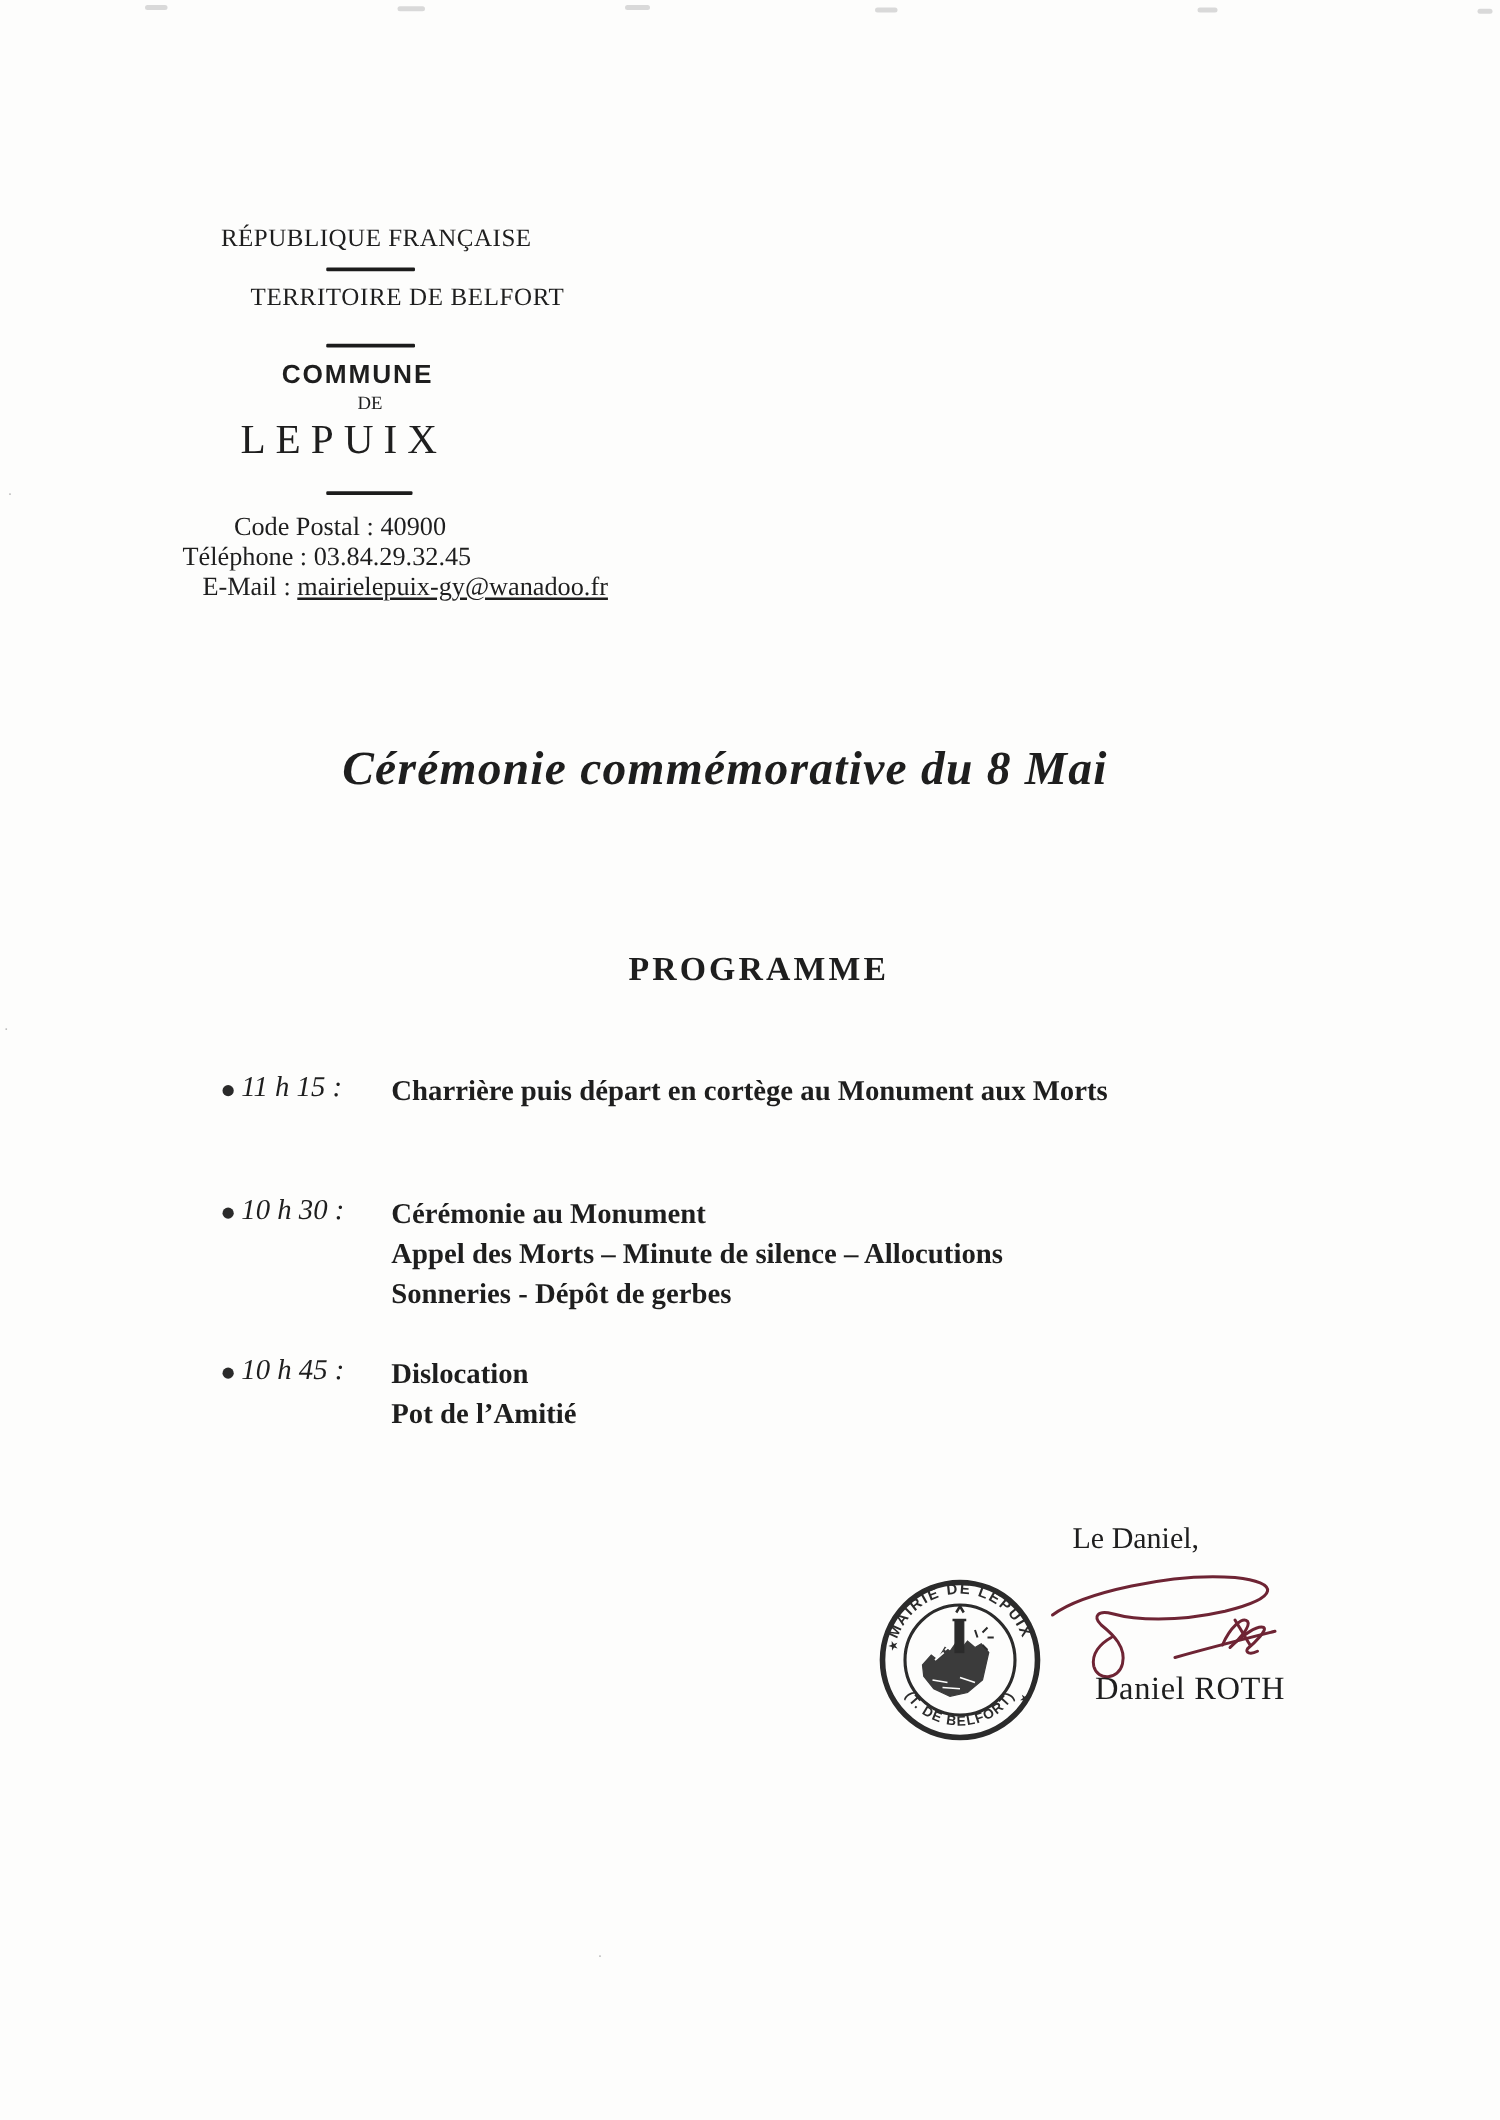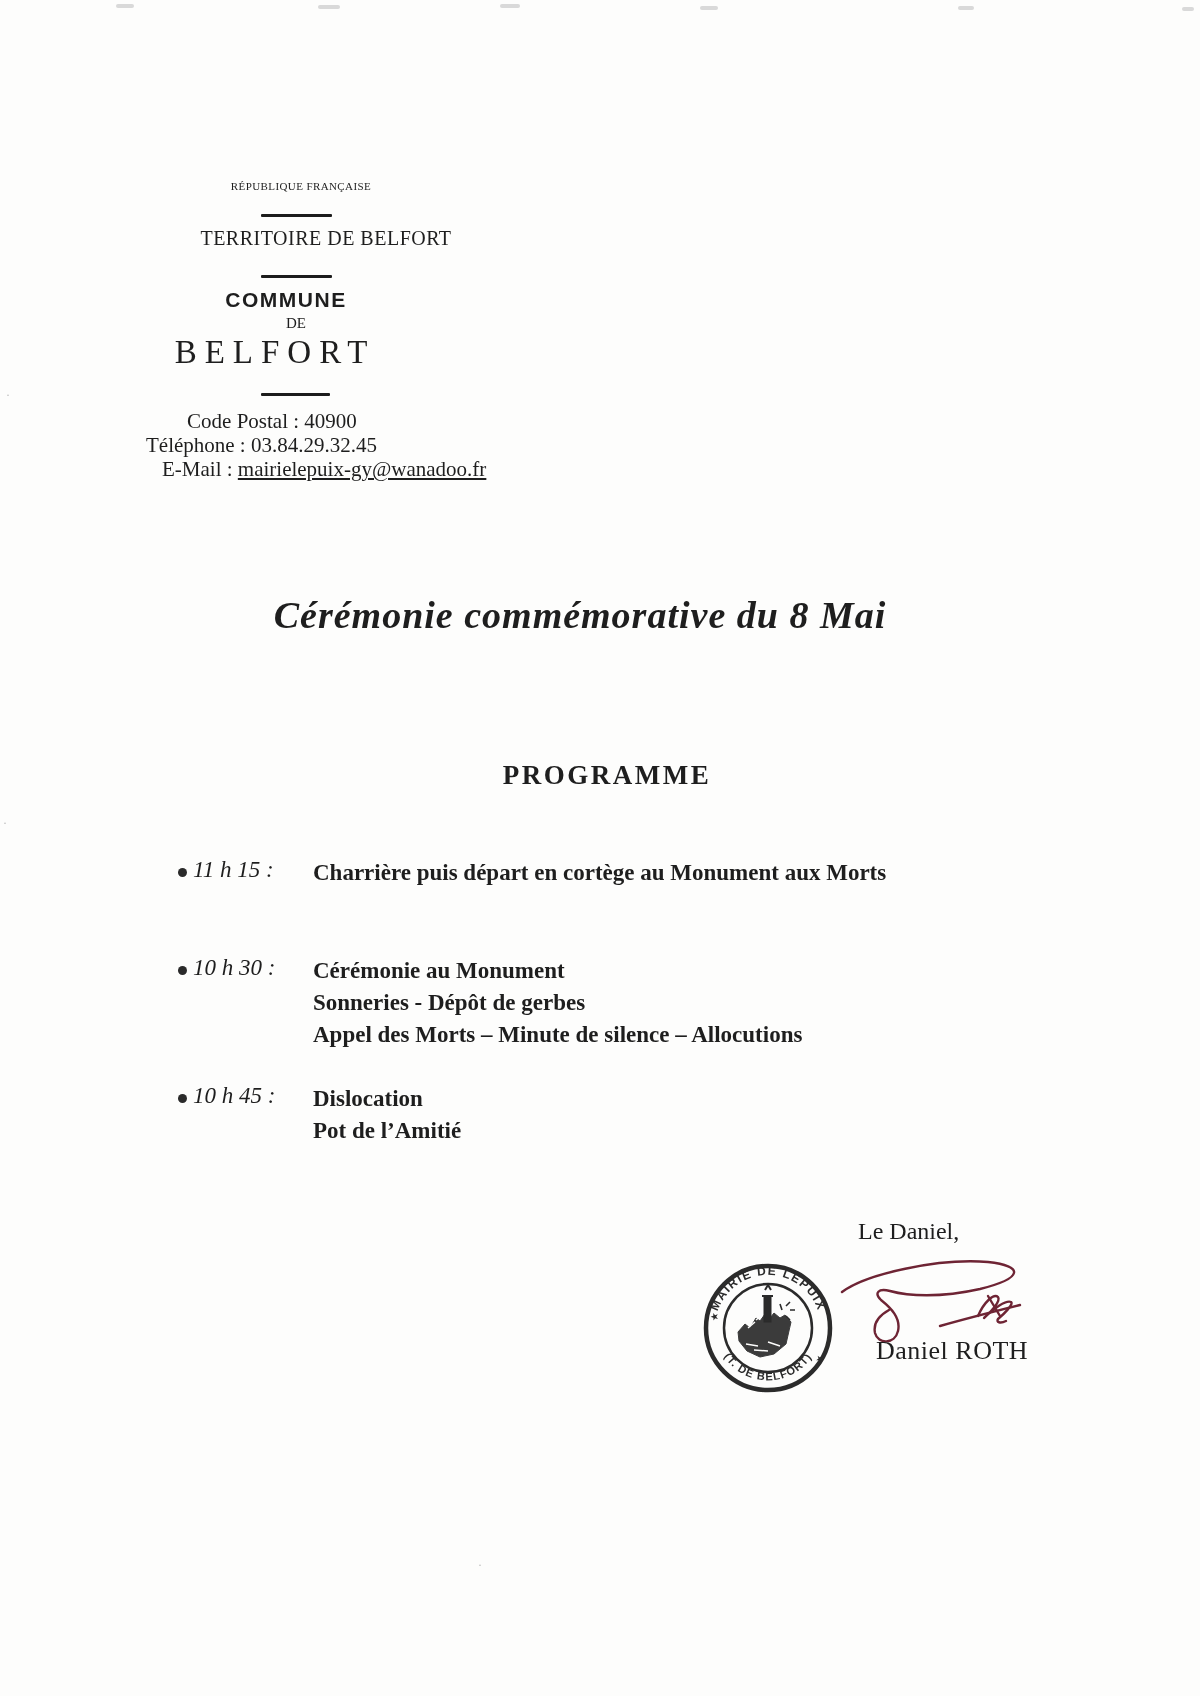--- a/index.html
+++ b/index.html
@@ -7,21 +7,21 @@
     position:relative;
     width:1200px;height:1696px;
     background:#fdfdfc;
     overflow:hidden;
     font-family:"Liberation Serif", serif;
     color:#1e1e1e;
   }
   .abs{position:absolute;}
   .ctr{text-align:center;}
   
-  .republic{top:180px;left:120px;width:362px;font-size:11px;letter-spacing:.4px;}
+  .republic{top:180px;left:120px;width:362px;font-size:20px;letter-spacing:.4px;}
   .rule{height:3px;background:#1c1c1c;border-radius:1px;}
   .rule1{top:214px;left:261px;width:71px;}
   .rule2{top:275px;left:261px;width:71px;}
   .rule3{top:393px;left:261px;width:69px;}
   .territory{top:227px;left:106px;width:440px;font-size:20px;letter-spacing:.5px;}
   .commune{top:288px;left:166px;width:240px;font-family:"Liberation Sans",sans-serif;font-weight:bold;font-size:21px;letter-spacing:1.5px;}
   .de{top:315px;left:166px;width:260px;font-size:15px;}
   .lepuix{top:334px;left:115px;width:320px;font-size:33px;letter-spacing:8px;}
   .cp{top:409px;left:92px;width:360px;font-size:21px;}
   .tel{top:433px;left:146px;font-size:21px;}
@@ -63,21 +63,21 @@
   <div class="speck" style="top:388px;left:6px;">·</div>
   <div class="speck" style="top:816px;left:3px;">·</div>
   <div class="speck" style="top:1558px;left:478px;">·</div>
 
   <div class="abs ctr republic">RÉPUBLIQUE FRANÇAISE</div>
   <div class="abs rule rule1"></div>
   <div class="abs ctr territory">TERRITOIRE DE BELFORT</div>
   <div class="abs rule rule2"></div>
   <div class="abs ctr commune">COMMUNE</div>
   <div class="abs ctr de">DE</div>
-  <div class="abs ctr lepuix">BELFORT</div>
+  <div class="abs ctr lepuix">LEPUIX</div>
   <div class="abs rule rule3"></div>
   <div class="abs ctr cp">Code Postal : 40900</div>
   <div class="abs tel">Téléphone : 03.84.29.32.45</div>
   <div class="abs mail"><span>E-Mail : </span><span class="addr">mairielepuix-gy@wanadoo.fr</span></div>
 
   <div class="abs ctr doc-title">Cérémonie commémorative du 8 Mai</div>
 
   <div class="abs ctr prog-head">PROGRAMME</div>
 
   <div class="item item1">
@@ -86,22 +86,22 @@
     <span class="desc">
       <span class="ln">Charrière puis départ en cortège au Monument aux Morts</span>
     </span>
   </div>
 
   <div class="item item2">
     <span class="bullet"></span>
     <span class="time">10 h 30 :</span>
     <span class="desc">
       <span class="ln">Cérémonie au Monument</span>
+      <span class="ln">Appel des Morts – Minute de silence – Allocutions</span>
       <span class="ln">Sonneries - Dépôt de gerbes</span>
-      <span class="ln">Appel des Morts – Minute de silence – Allocutions</span>
     </span>
   </div>
 
   <div class="item item3">
     <span class="bullet"></span>
     <span class="time">10 h 45 :</span>
     <span class="desc">
       <span class="ln">Dislocation</span>
       <span class="ln">Pot de l’Amitié</span>
     </span>

